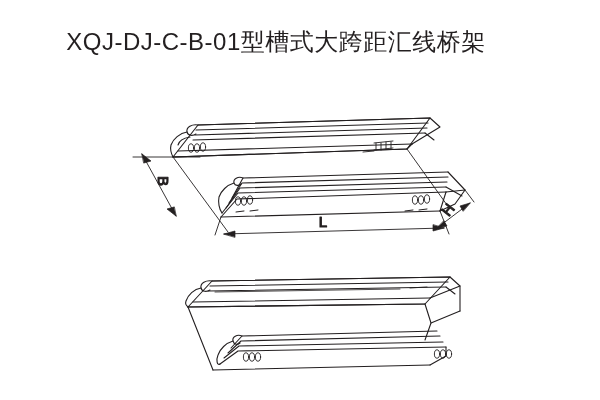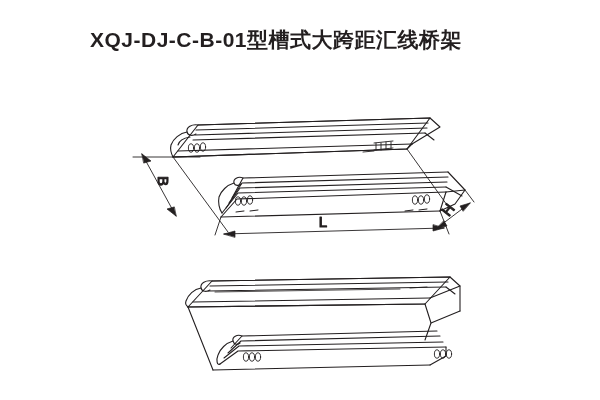--- a/index.html
+++ b/index.html
@@ -13,22 +13,22 @@
     position: relative;
     overflow: hidden;
     font-family: "Liberation Sans", "DejaVu Sans", sans-serif;
   }
   #product-title {
     position: absolute;
     left: 0;
     top: 26px;
     width: 552px;
     text-align: center;
-    font-size: 21px;
-    font-weight: 700;
+    font-size: 24px;
+    font-weight: 400;
     letter-spacing: 0.5px;
     color: #231f20;
     white-space: nowrap;
     font-family: "Liberation Sans", "DejaVu Sans", sans-serif;
   }
   #drawing-canvas {
     position: absolute;
     left: 0;
     top: 0;
     width: 600px;

